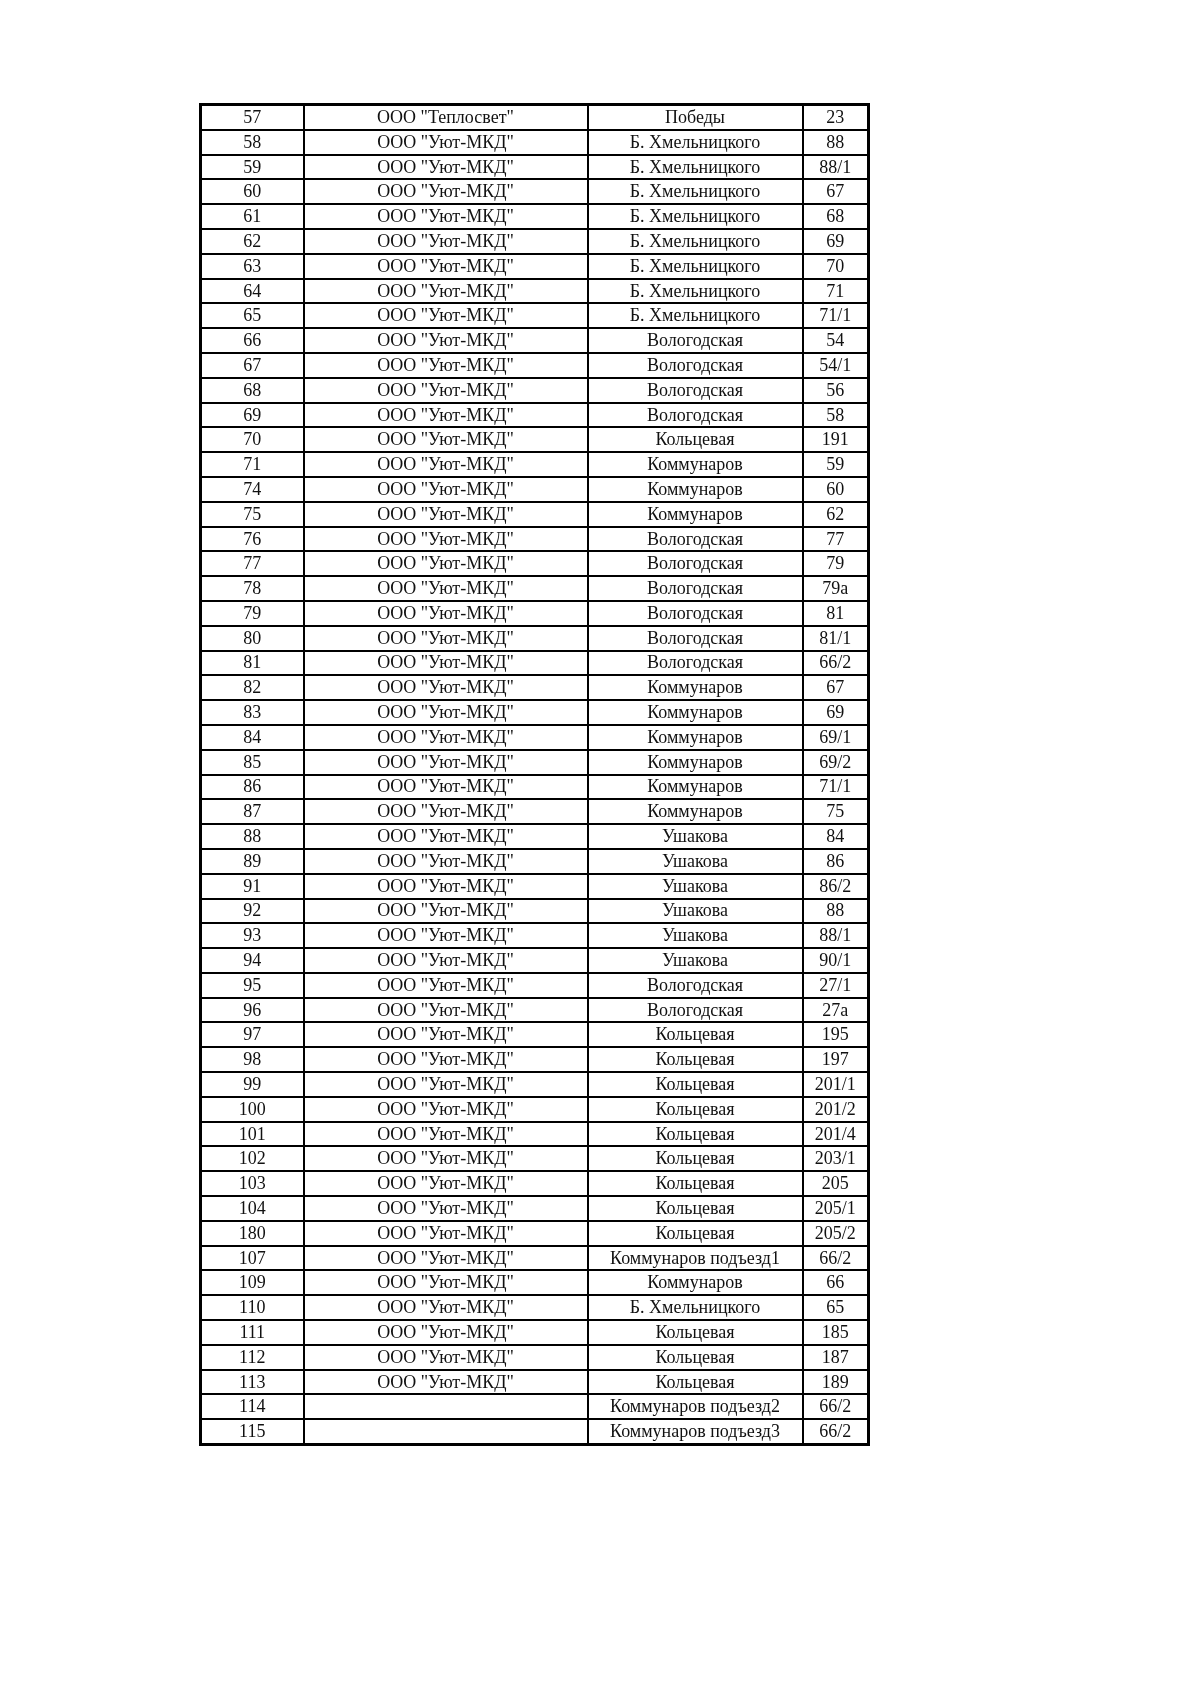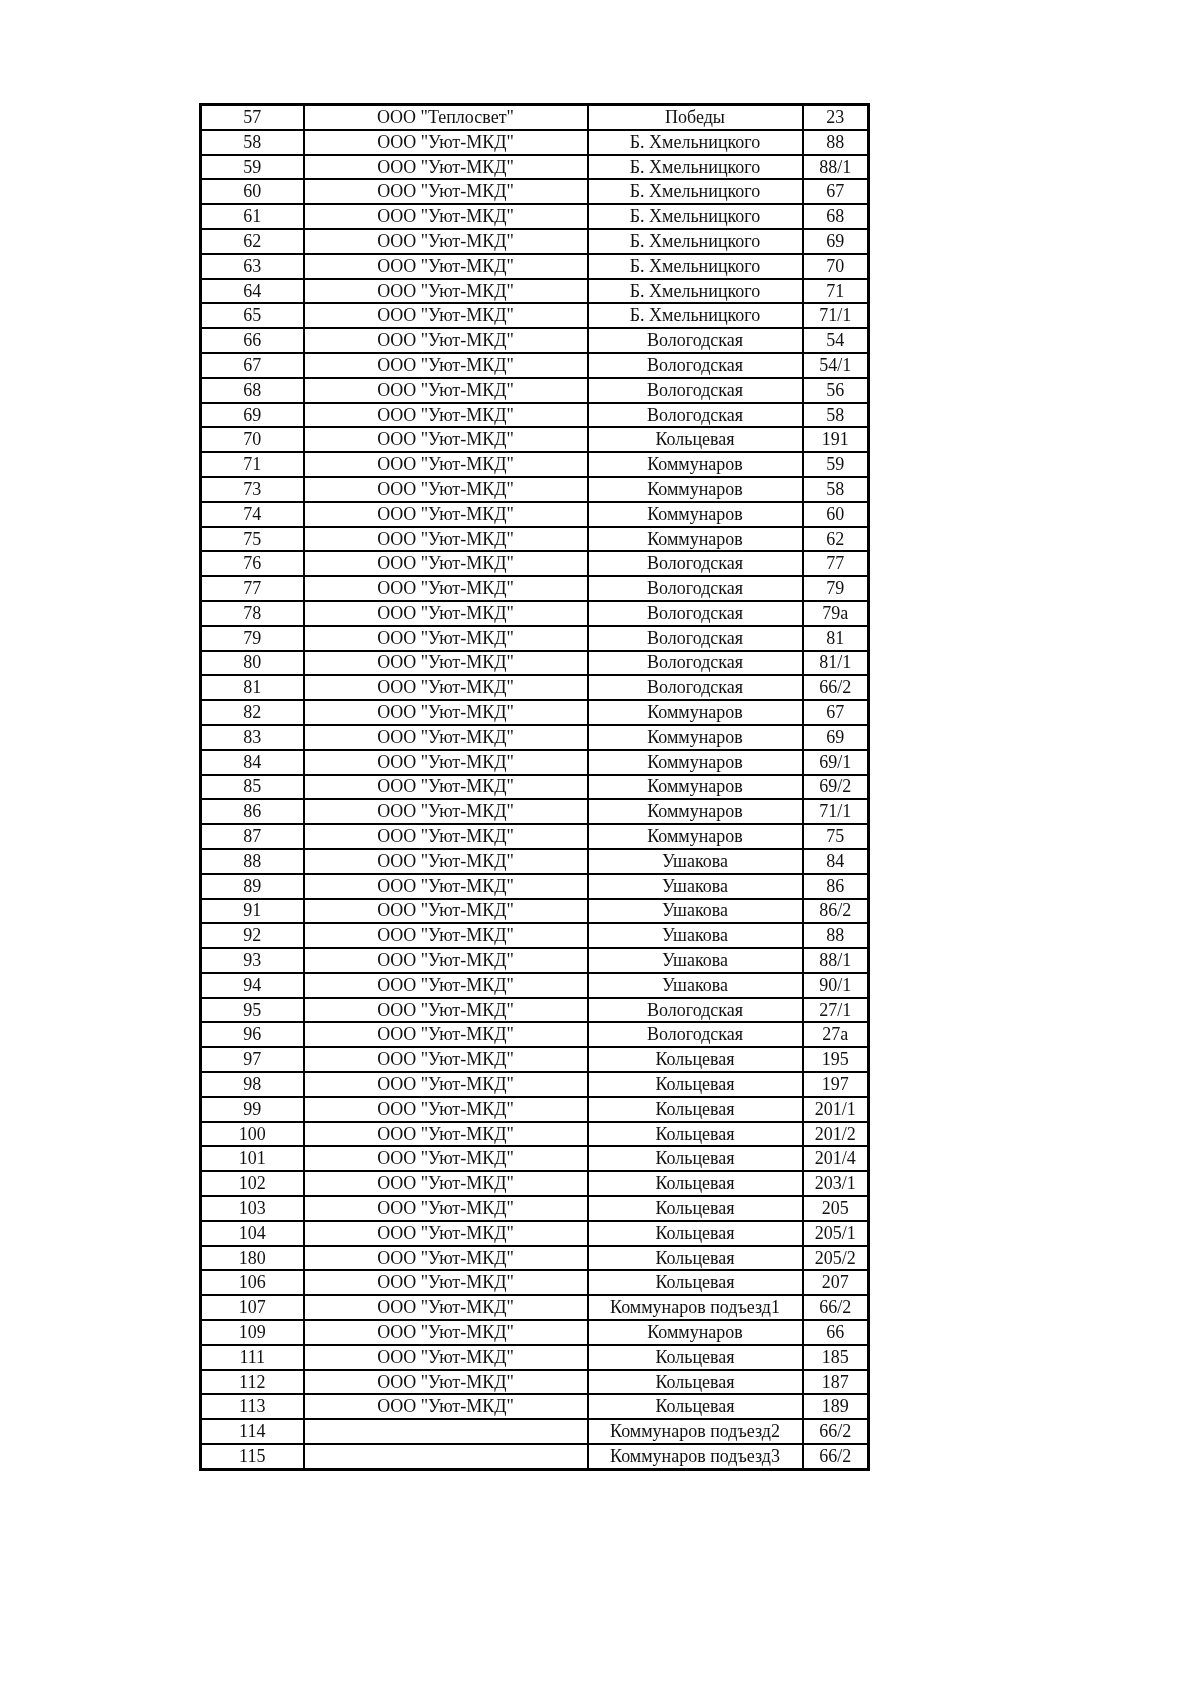--- a/index.html
+++ b/index.html
@@ -139,26 +139,20 @@
     <td>Кольцевая</td>
     <td>191</td>
   </tr>
         <tr>
     <td>71</td>
     <td>ООО "Уют-МКД"</td>
     <td>Коммунаров</td>
     <td>59</td>
   </tr>
         <tr>
-    <td>73</td>
-    <td>ООО "Уют-МКД"</td>
-    <td>Коммунаров</td>
-    <td>58</td>
-  </tr>
-        <tr>
     <td>74</td>
     <td>ООО "Уют-МКД"</td>
     <td>Коммунаров</td>
     <td>60</td>
   </tr>
         <tr>
     <td>75</td>
     <td>ООО "Уют-МКД"</td>
     <td>Коммунаров</td>
     <td>62</td>
@@ -329,38 +323,38 @@
     <td>104</td>
     <td>ООО "Уют-МКД"</td>
     <td>Кольцевая</td>
     <td>205/1</td>
   </tr>
         <tr>
     <td>180</td>
     <td>ООО "Уют-МКД"</td>
     <td>Кольцевая</td>
     <td>205/2</td>
-  </tr>
-        <tr>
-    <td>106</td>
-    <td>ООО "Уют-МКД"</td>
-    <td>Кольцевая</td>
-    <td>207</td>
   </tr>
         <tr>
     <td>107</td>
     <td>ООО "Уют-МКД"</td>
     <td>Коммунаров подъезд1</td>
     <td>66/2</td>
   </tr>
         <tr>
     <td>109</td>
     <td>ООО "Уют-МКД"</td>
     <td>Коммунаров</td>
     <td>66</td>
+  </tr>
+        <tr>
+    <td>110</td>
+    <td>ООО "Уют-МКД"</td>
+    <td>Б. Хмельницкого</td>
+    <td>65</td>
   </tr>
         <tr>
     <td>111</td>
     <td>ООО "Уют-МКД"</td>
     <td>Кольцевая</td>
     <td>185</td>
   </tr>
         <tr>
     <td>112</td>
     <td>ООО "Уют-МКД"</td>

